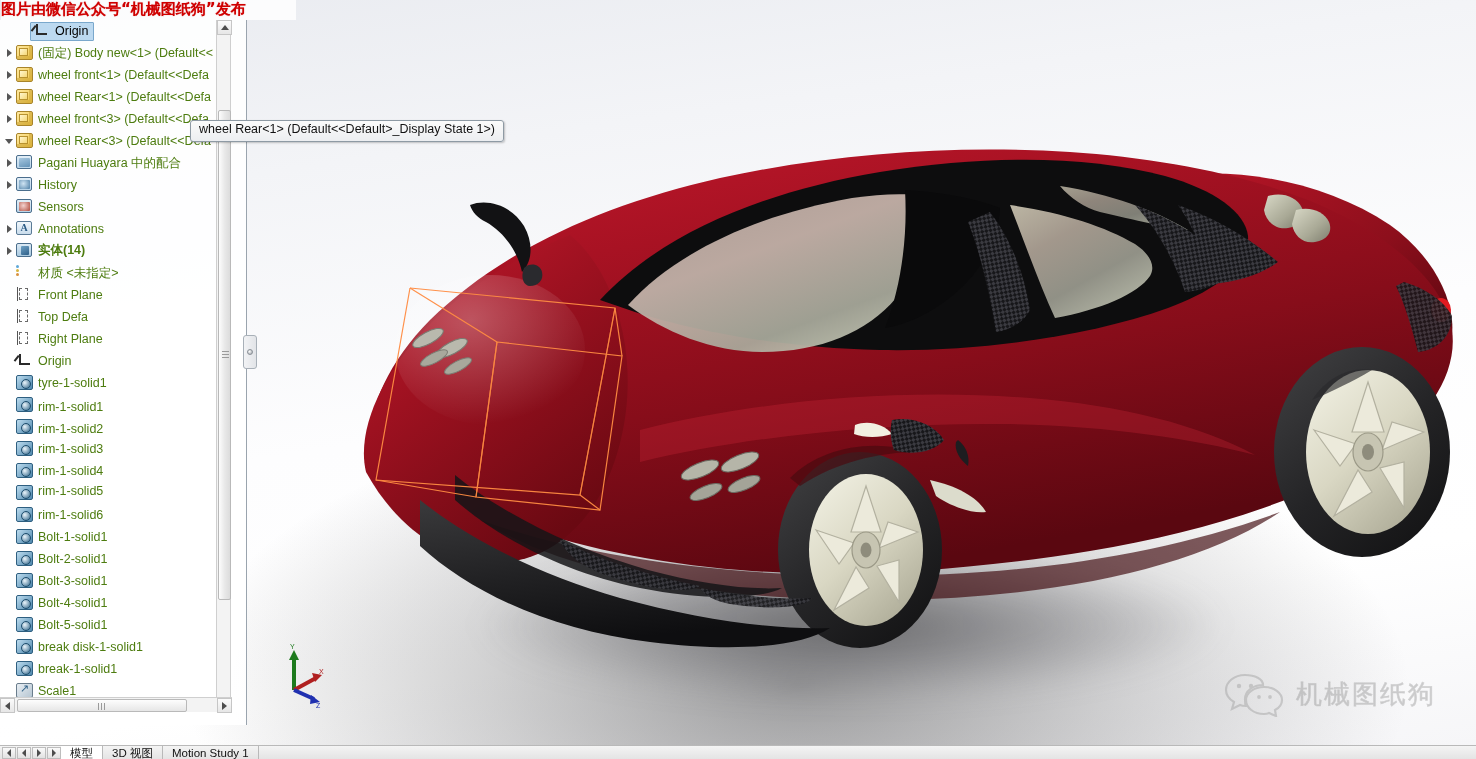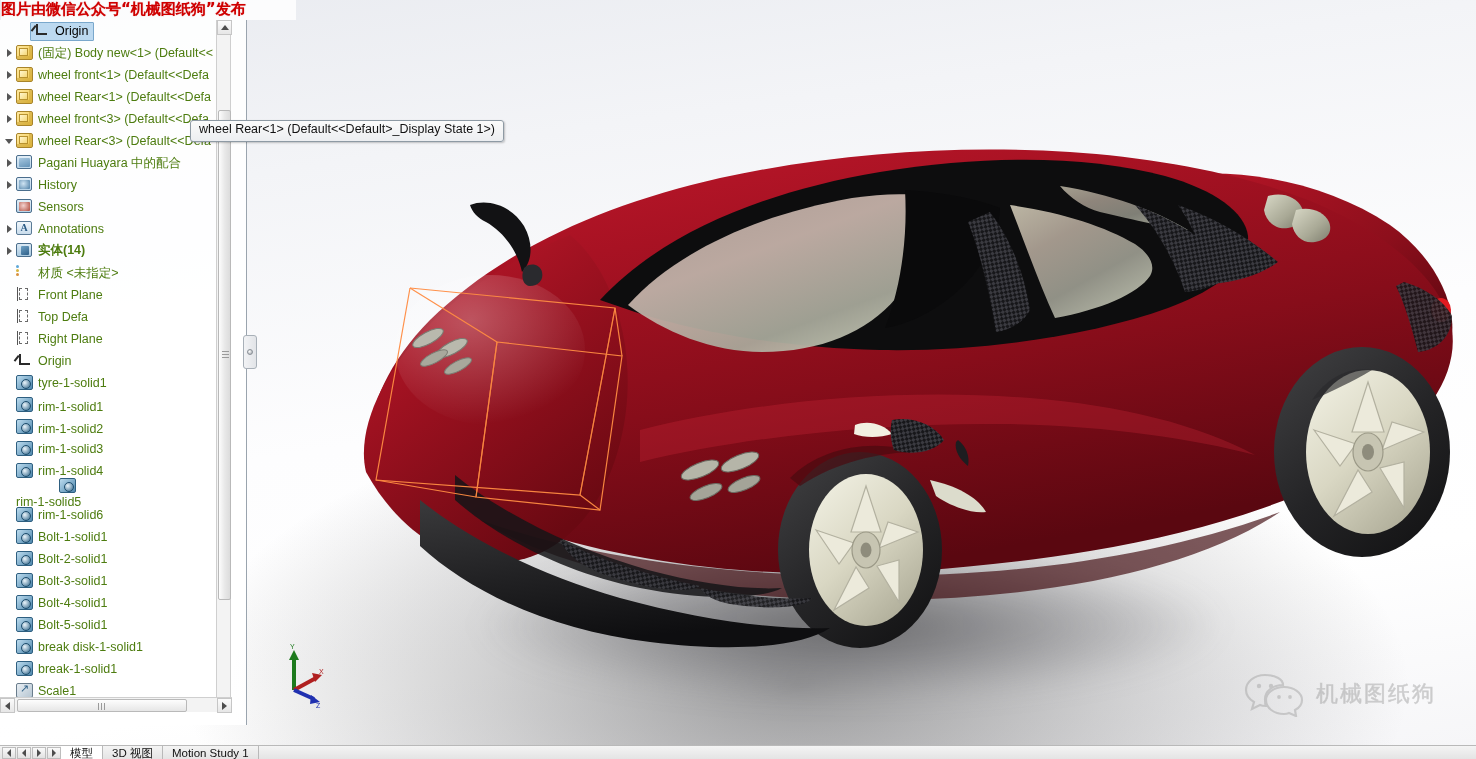--- a/index.html
+++ b/index.html
@@ -213,21 +213,21 @@
   #triad { position:absolute; left:272px; top:642px; width:62px; height:66px; z-index:20; }
 
   
   #watermark {
     position:absolute; right:40px; bottom:28px; z-index:20;
     display:flex; align-items:center; gap:12px;
     opacity:0.42;
   }
   #watermark .wm-text {
     font-family:"DejaVu Sans", sans-serif;
-    font-size:22px; color:#8d8d8d; letter-spacing:2px;
+    font-size:26px; color:#8d8d8d; letter-spacing:2px;
     -webkit-text-stroke:0.6px #9a9a9a;
   }
 
   
   #bottombar {
     position:absolute; left:0; bottom:0; width:1476px; height:14px;
     background:linear-gradient(180deg,#f4f4f4,#e4e4e4);
     border-top:1px solid #b9b9b9;
     display:flex; align-items:stretch; z-index:50;
     font-size:11.5px;
@@ -747,21 +747,21 @@
         <div class="arrow none"></div>
         <div style="display: flex; align-items: center;">
           <div class="tnode-icon">
             <div class="ico-solid"></div>
           </div>
           <span class="tlabel">rim-1-solid4</span>
         </div>
       </div>
       <div class="tree-row indent2">
         <div class="arrow none"></div>
-        <div style="display: flex; align-items: flex-end; flex-direction: column;">
+        <div style="display: flex; align-items: flex-start;">
           <div class="tnode-icon">
             <div class="ico-solid"></div>
           </div>
           <span class="tlabel">rim-1-solid5</span>
         </div>
       </div>
       <div class="tree-row indent2">
         <div class="arrow none"></div>
         <div style="display: flex; align-items: center;">
           <div class="tnode-icon">

